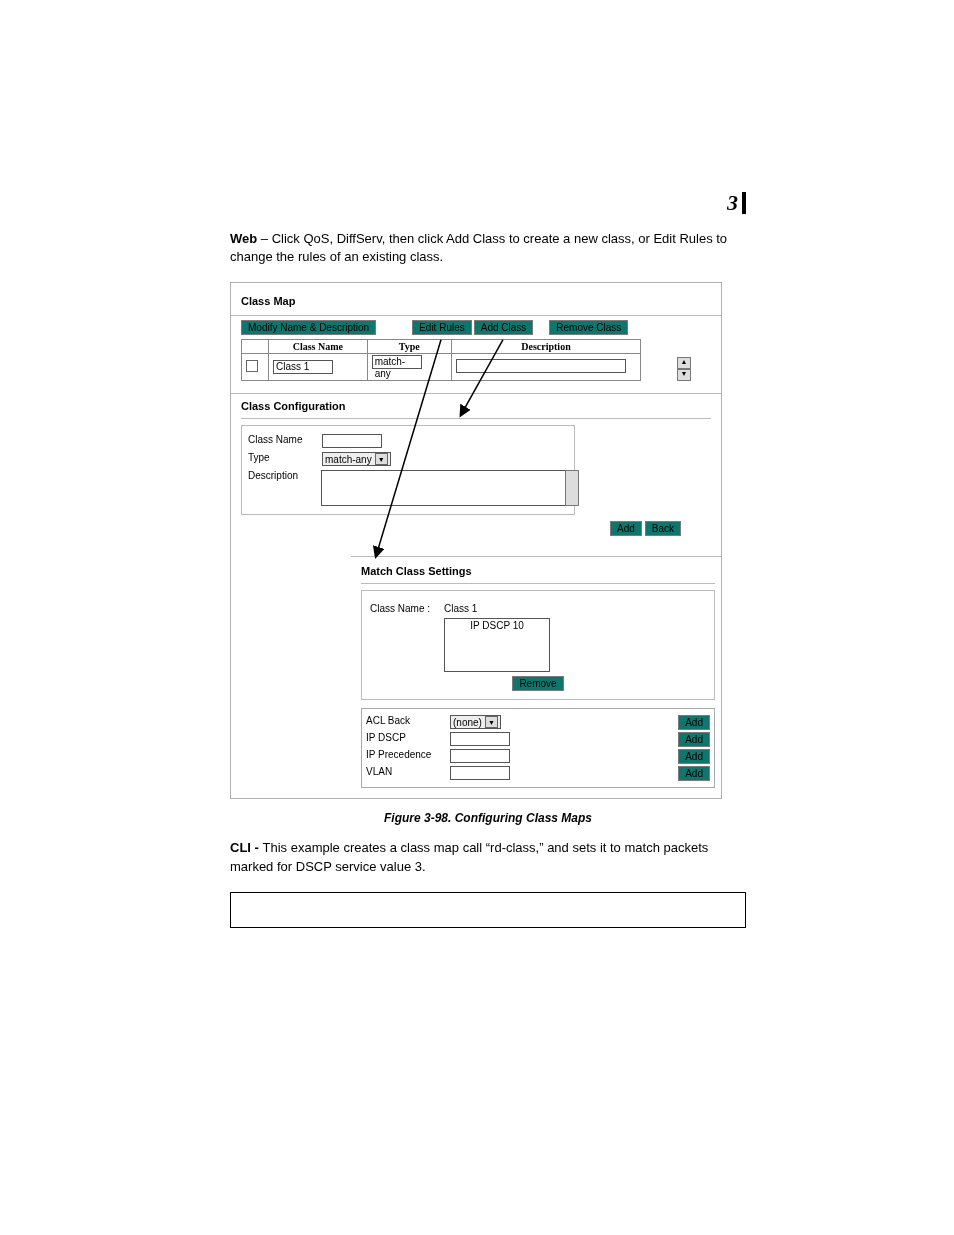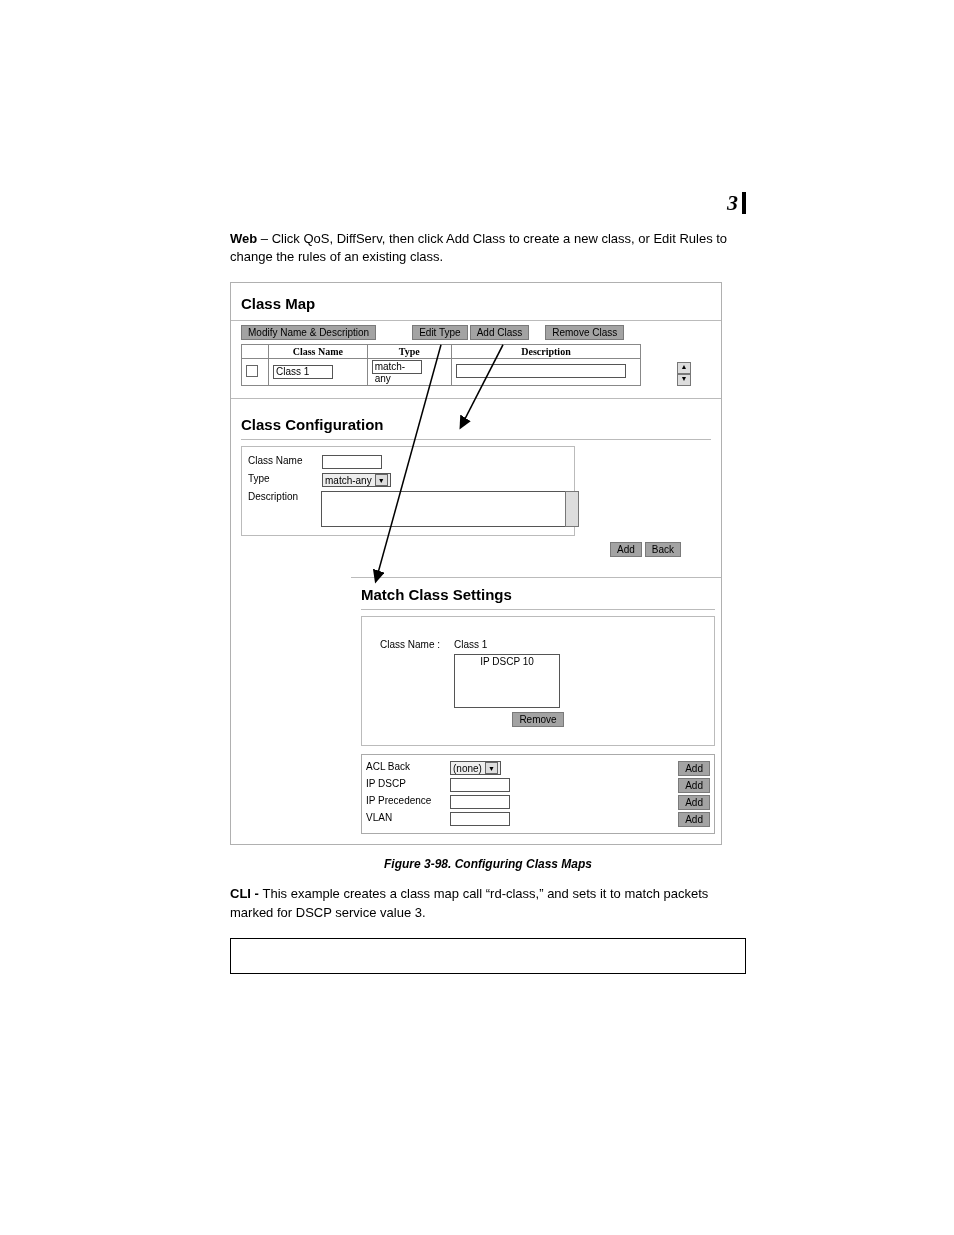--- a/index.html
+++ b/index.html
@@ -42,32 +42,32 @@
     width: 490px;
     margin-top: 10px;
     background: #fff;
     font-size: 10px;
   }
   .shot-inner { position: relative; }
 
   
   .panel-title {
     font-weight: bold;
-    font-size: 15px;
+    font-size: 11px;
     padding: 12px 10px 8px 10px;
   }
   .hr { border-top: 1px solid #bbb; }
   .btn-row {
     display: flex;
     gap: 2px;
     padding: 4px 10px;
   }
   .btn {
     border: 1px solid #7a7a7a;
-    background: #a3a3a3;
+    background: #0f766e;
     font-size: 10px;
     padding: 1px 6px;
     white-space: nowrap;
     cursor: pointer;
   }
   .tbl {
     margin: 0 20px 0 10px;
     border: 1px solid #888;
     border-collapse: collapse;
     width: 400px;
@@ -100,21 +100,21 @@
     border:1px solid #777;
     background:#ddd;
     font-size:7px;
     text-align:center;
     line-height:8px;
   }
 
   
   .panel2 {
     margin-top:12px;
-    padding:11px 10px 6px 10px;
+    padding:0 10px 6px 10px;
     border-top:1px solid #bbb;
   }
   .form-row {
     display:flex;
     align-items:flex-start;
     margin:4px 0;
     gap:4px;
   }
   .form-lbl {
     width:70px;
@@ -215,21 +215,21 @@
 
   <div class="shot">
     <div class="shot-inner">
 
       <div>
         <div class="panel-title">Class Map</div>
         <div class="hr"></div>
         <div class="btn-row">
           <span class="btn">Modify Name &amp; Description</span>
           <span style="width:32px"></span>
-          <span class="btn">Edit Type</span>
+          <span class="btn">Edit Rules</span>
           <span class="btn">Add Class</span>
           <span style="width:12px"></span>
           <span class="btn">Remove Class</span>
         </div>
         <div style="position:relative;">
           <table class="tbl">
             <tbody>
                 <tr>
               <th style="width:18px;"></th>
               <th>Class Name</th>
@@ -275,21 +275,21 @@
         </div>
         <div class="btn-row-right">
           <span class="btn">Add</span>
           <span class="btn">Back</span>
         </div>
       </div>
 
       <div class="panel3">
         <div class="panel-title" style="padding:2px 0 6px 0;">Match Class Settings</div>
         <div class="hr" style="margin-bottom:6px;"></div>
-        <div style="border:1px solid #bbb;padding:18px;">
+        <div style="border:1px solid #bbb;padding:8px;">
           <div class="form-row">
             <span class="form-lbl">Class Name :</span>
             <span>Class 1</span>
           </div>
           <div class="form-row">
             <span class="form-lbl"></span>
             <span class="listbox">
               <span>IP DSCP 10</span>
             </span>
           </div>

